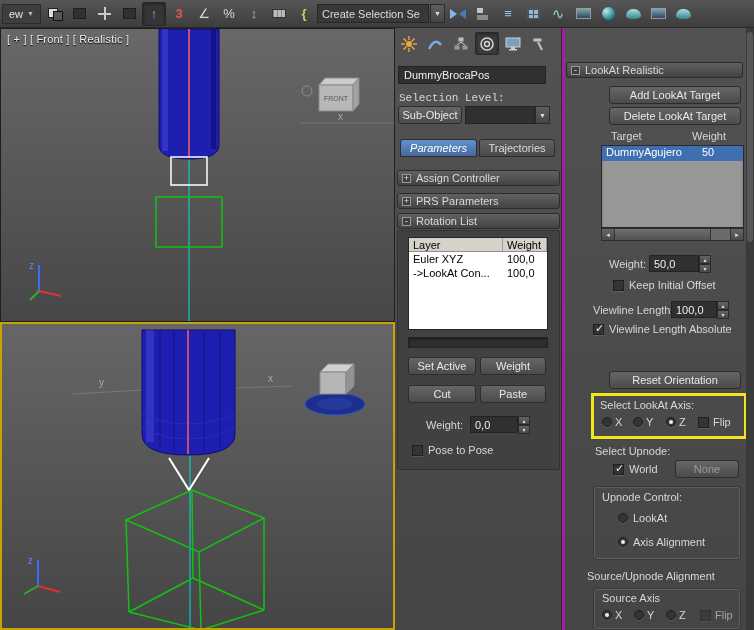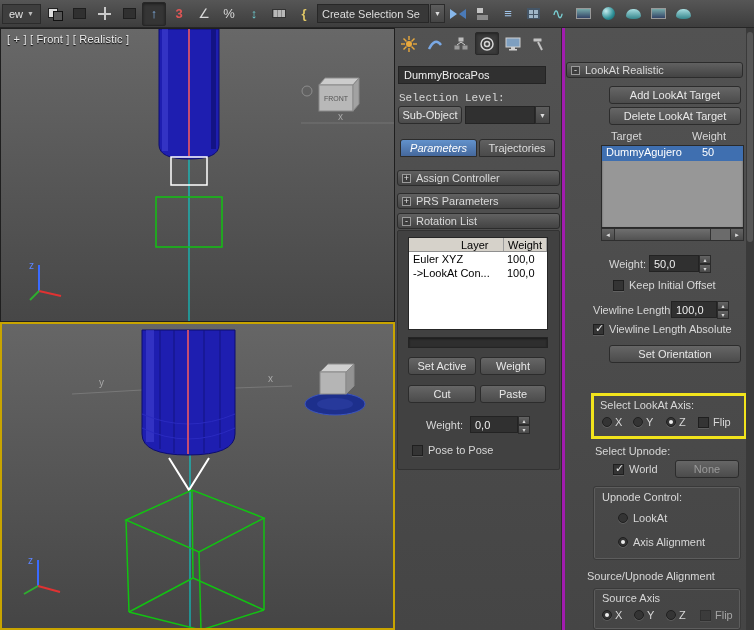--- a/index.html
+++ b/index.html
@@ -68,21 +68,21 @@
   .tab-btn.active { background:linear-gradient(#6292cc,#45689c); color:#fff;font-style:italic; }
   .tab-btn.inactive { background:linear-gradient(#616161,#4a4a4a); color:#ddd; }
   .rollout { position:absolute; left:2px; width:163px; height:16px; border-radius:3px;
              background:linear-gradient(#616161,#434343); border:1px solid #2c2c2c;
              display:flex; align-items:center; gap:5px; padding:0 4px; }
   .pm { width:9px; height:9px; border:1px solid #9a9a9a; background:#3d3d3d; color:#e5e5e5;
         font-size:9px; line-height:7px; text-align:center; flex:0 0 auto; }
   .rollout-content { position:absolute; left:2px; width:163px; background:#414141;
                      border:1px solid #323232; border-radius:2px; }
   .grid { position:absolute; background:#fff; border:1px solid #262626; }
-  .grid-head { display:flex; background:#d6d2ca; color:#000; border-bottom:1px solid #8f8f8f; height:14px;padding-left:48px; }
+  .grid-head { display:flex; background:#d6d2ca; color:#000; border-bottom:1px solid #8f8f8f; height:14px; }
   .grid-head > div { padding:1px 4px; border-right:1px solid #9d9d9d; }
   .trow { display:flex; color:#000; height:14px; background:#fff; }
   .trow > div { padding:1px 4px; overflow:hidden; white-space:nowrap; }
   .c-layer { width:94px; } .c-weight { width:44px; }
   .sunken { position:absolute; background:#2e2e2e; border:1px solid #242424;
             box-shadow:inset 0 1px 2px #1a1a1a; }
   .numfield { position:absolute; background:#303030; border:1px solid #232323; color:#efefef;
               height:17px; padding:0 4px; display:flex; align-items:center; }
   .spin { position:absolute; width:12px; height:17px; display:flex; flex-direction:column; }
   .spin > div { flex:1; background:linear-gradient(#646464,#484848); border:1px solid #2b2b2b;
@@ -457,22 +457,22 @@
         <span>100,0</span>
       </div>
     <div class="spin" style="left:152px; top:273px;">
         <div class="up"></div>
         <div class="dn"></div>
       </div>
 
     <div class="cb checked" style="left:28px; top:296px;"></div>
     <div class="lbl" style="left:44px; top:295px;">Viewline Length Absolute</div>
 
-    <div class="btn" style="left:44px; top:317px; width:132px;">
-        <span>Set Orientation</span>
+    <div class="btn" style="left:44px; top:343px; width:132px;">
+        <span>Reset Orientation</span>
       </div>
 
     <div class="yellow-box" style="left:26px; top:365px; width:156px; height:46px;">
       <div class="lbl" style="left:6px; top:3px;">Select LookAt Axis:</div>
       <div class="radio" style="left:8px; top:21px;"></div>
       <div class="lbl" style="left:21px; top:20px;">X</div>
       <div class="radio" style="left:39px; top:21px;"></div>
       <div class="lbl" style="left:52px; top:20px;">Y</div>
       <div class="radio sel" style="left:72px; top:21px;"></div>
       <div class="lbl" style="left:85px; top:20px;">Z</div>

